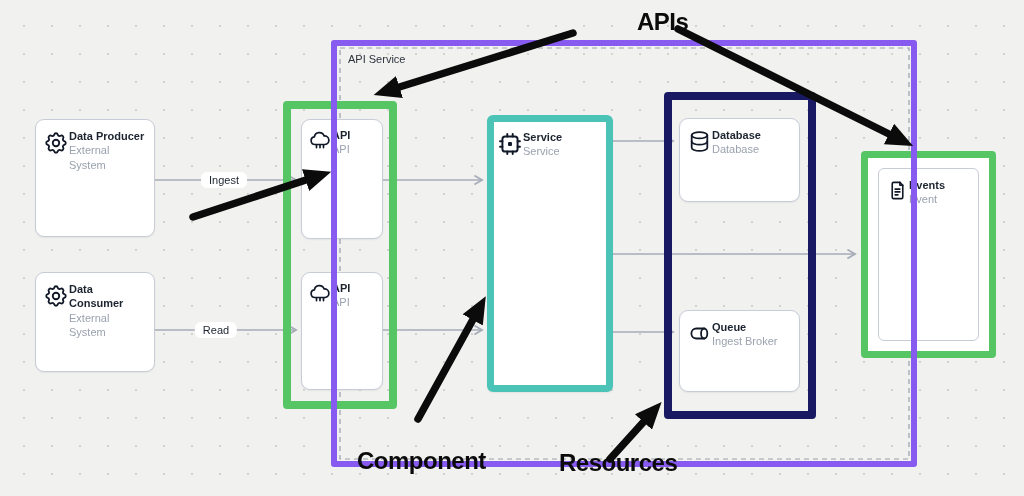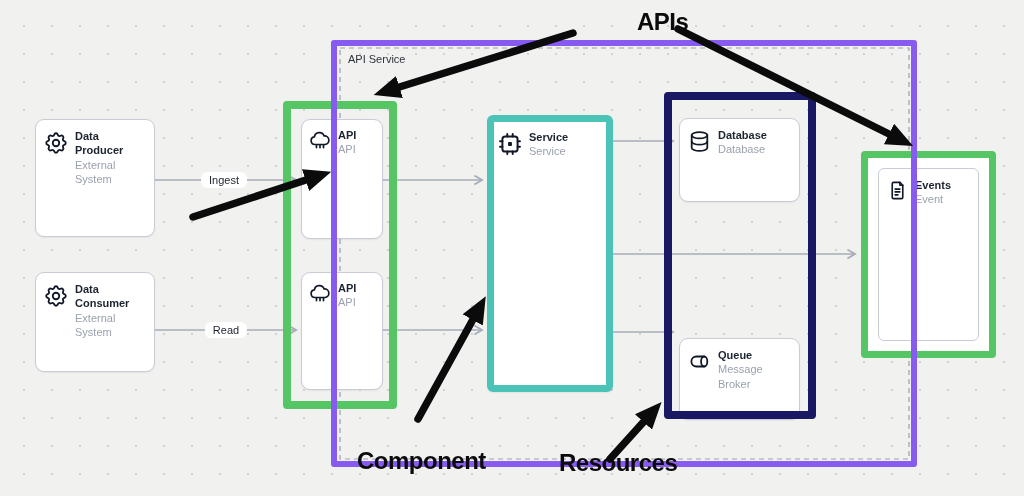--- a/index.html
+++ b/index.html
@@ -10,50 +10,50 @@
     background-image:radial-gradient(circle,#d2d2cf 1.1px,transparent 1.4px);
     background-size:28px 28px;background-position:10px 12px;
   }
   svg.layer{position:absolute;left:0;top:0;width:1024px;height:496px;pointer-events:none;}
   #connector-layer{z-index:1;}
   #annotation-layer{z-index:6;}
 
   .node{
     position:absolute;box-sizing:border-box;background:#fff;
     border:1px solid #c7ccd6;border-radius:9px;
-    display:flex;align-items:flex-start;gap:6px;padding:9px 7px;
+    display:flex;align-items:flex-start;gap:0;padding:9px 7px;
     box-shadow:0 1px 2px rgba(16,24,40,.06);z-index:2;
   }
   .nicon{flex:0 0 auto;display:block;margin-top:1px;}
   .ntext{display:flex;flex-direction:column;min-width:0;}
   .ntitle{font-size:11px;font-weight:bold;color:#1c2430;line-height:1.3;}
   .nsub{font-size:11px;color:#9aa2ae;line-height:1.3;}
 
   #n-data-producer{left:35px;top:119px;width:120px;height:118px;}
   #n-data-consumer{left:35px;top:272px;width:120px;height:100px;}
   #n-api-1{left:301px;top:119px;width:82px;height:120px;padding:8px 6px;}
   #n-api-2{left:301px;top:272px;width:82px;height:118px;padding:8px 6px;}
   #n-service{left:487px;top:115px;width:126px;height:277px;border:7px solid #4cc3b7;border-radius:6px;padding:8px 3px;}
   #n-database{left:679px;top:118px;width:121px;height:84px;}
-  #n-queue{left:679px;top:310px;width:121px;height:82px;margin-top:28px;}
+  #n-queue{left:679px;top:310px;width:121px;height:82px;}
 
   .group{position:absolute;box-sizing:border-box;border-radius:4px;}
   #group-apis{left:283px;top:101px;width:114px;height:308px;border:8px solid #56c564;z-index:3;}
   #group-resources{left:664px;top:92px;width:152px;height:327px;border:8px solid #191963;z-index:3;}
   #group-events{left:861px;top:151px;width:135px;height:207px;border:7px solid #56c564;background:#fff;z-index:3;padding:10px;}
   #n-events{position:relative;left:0;top:0;width:100%;height:100%;box-shadow:none;border-radius:6px;}
   #group-api-service{left:331px;top:40px;width:586px;height:427px;border:6px solid #875af0;z-index:4;border-radius:3px;}
   .group-label{position:absolute;left:11px;top:7px;font-size:11px;color:#2e333d;}
 
   .edge-pill{
     position:absolute;transform:translate(-50%,-50%);background:#fff;
     padding:2px 8px;border-radius:6px;font-size:11px;color:#1c2430;z-index:2;
   }
   #pill-ingest{left:224px;top:180px;}
-  #pill-read{left:226px;top:330px;text-align:right;}
+  #pill-read{left:216px;top:330px;text-align:right;}
 
   .annotation{
     position:absolute;font-size:24px;font-weight:bold;color:#0b0b0b;
     letter-spacing:-0.5px;z-index:7;white-space:nowrap;
   }
   #t-apis{left:597px;top:8px;margin-left:40px;}
   #t-system{left:95px;top:202px;}
   #t-component{left:357px;top:447px;}
   #t-resources{left:559px;top:449px;}
 </style>
@@ -162,21 +162,21 @@
 
   <div class="node" id="n-queue">
     <span class="nicon">
       <svg viewBox="0 0 24 24" width="25" height="25" fill="none" stroke="#111827" stroke-width="1.7" stroke-linecap="round" stroke-linejoin="round">
         <ellipse cx="16.5" cy="12" rx="3" ry="4.8"></ellipse>
         <path d="M16.5 7.2H9a4.8 4.8 0 0 0 0 9.6h7.5"></path>
       </svg>
     </span>
     <div class="ntext">
       <div class="ntitle">Queue</div>
-      <div class="nsub">Message Broker</div>
+      <div class="nsub">Ingest Broker</div>
     </div>
   </div>
 
   <div class="group" id="group-apis"></div>
   <div class="group" id="group-resources"></div>
 
   <div class="group" id="group-events">
     <div class="node" id="n-events">
       <span class="nicon">
         <svg viewBox="0 0 24 24" width="23" height="23" fill="none" stroke="#111827" stroke-width="1.7" stroke-linecap="round" stroke-linejoin="round">

